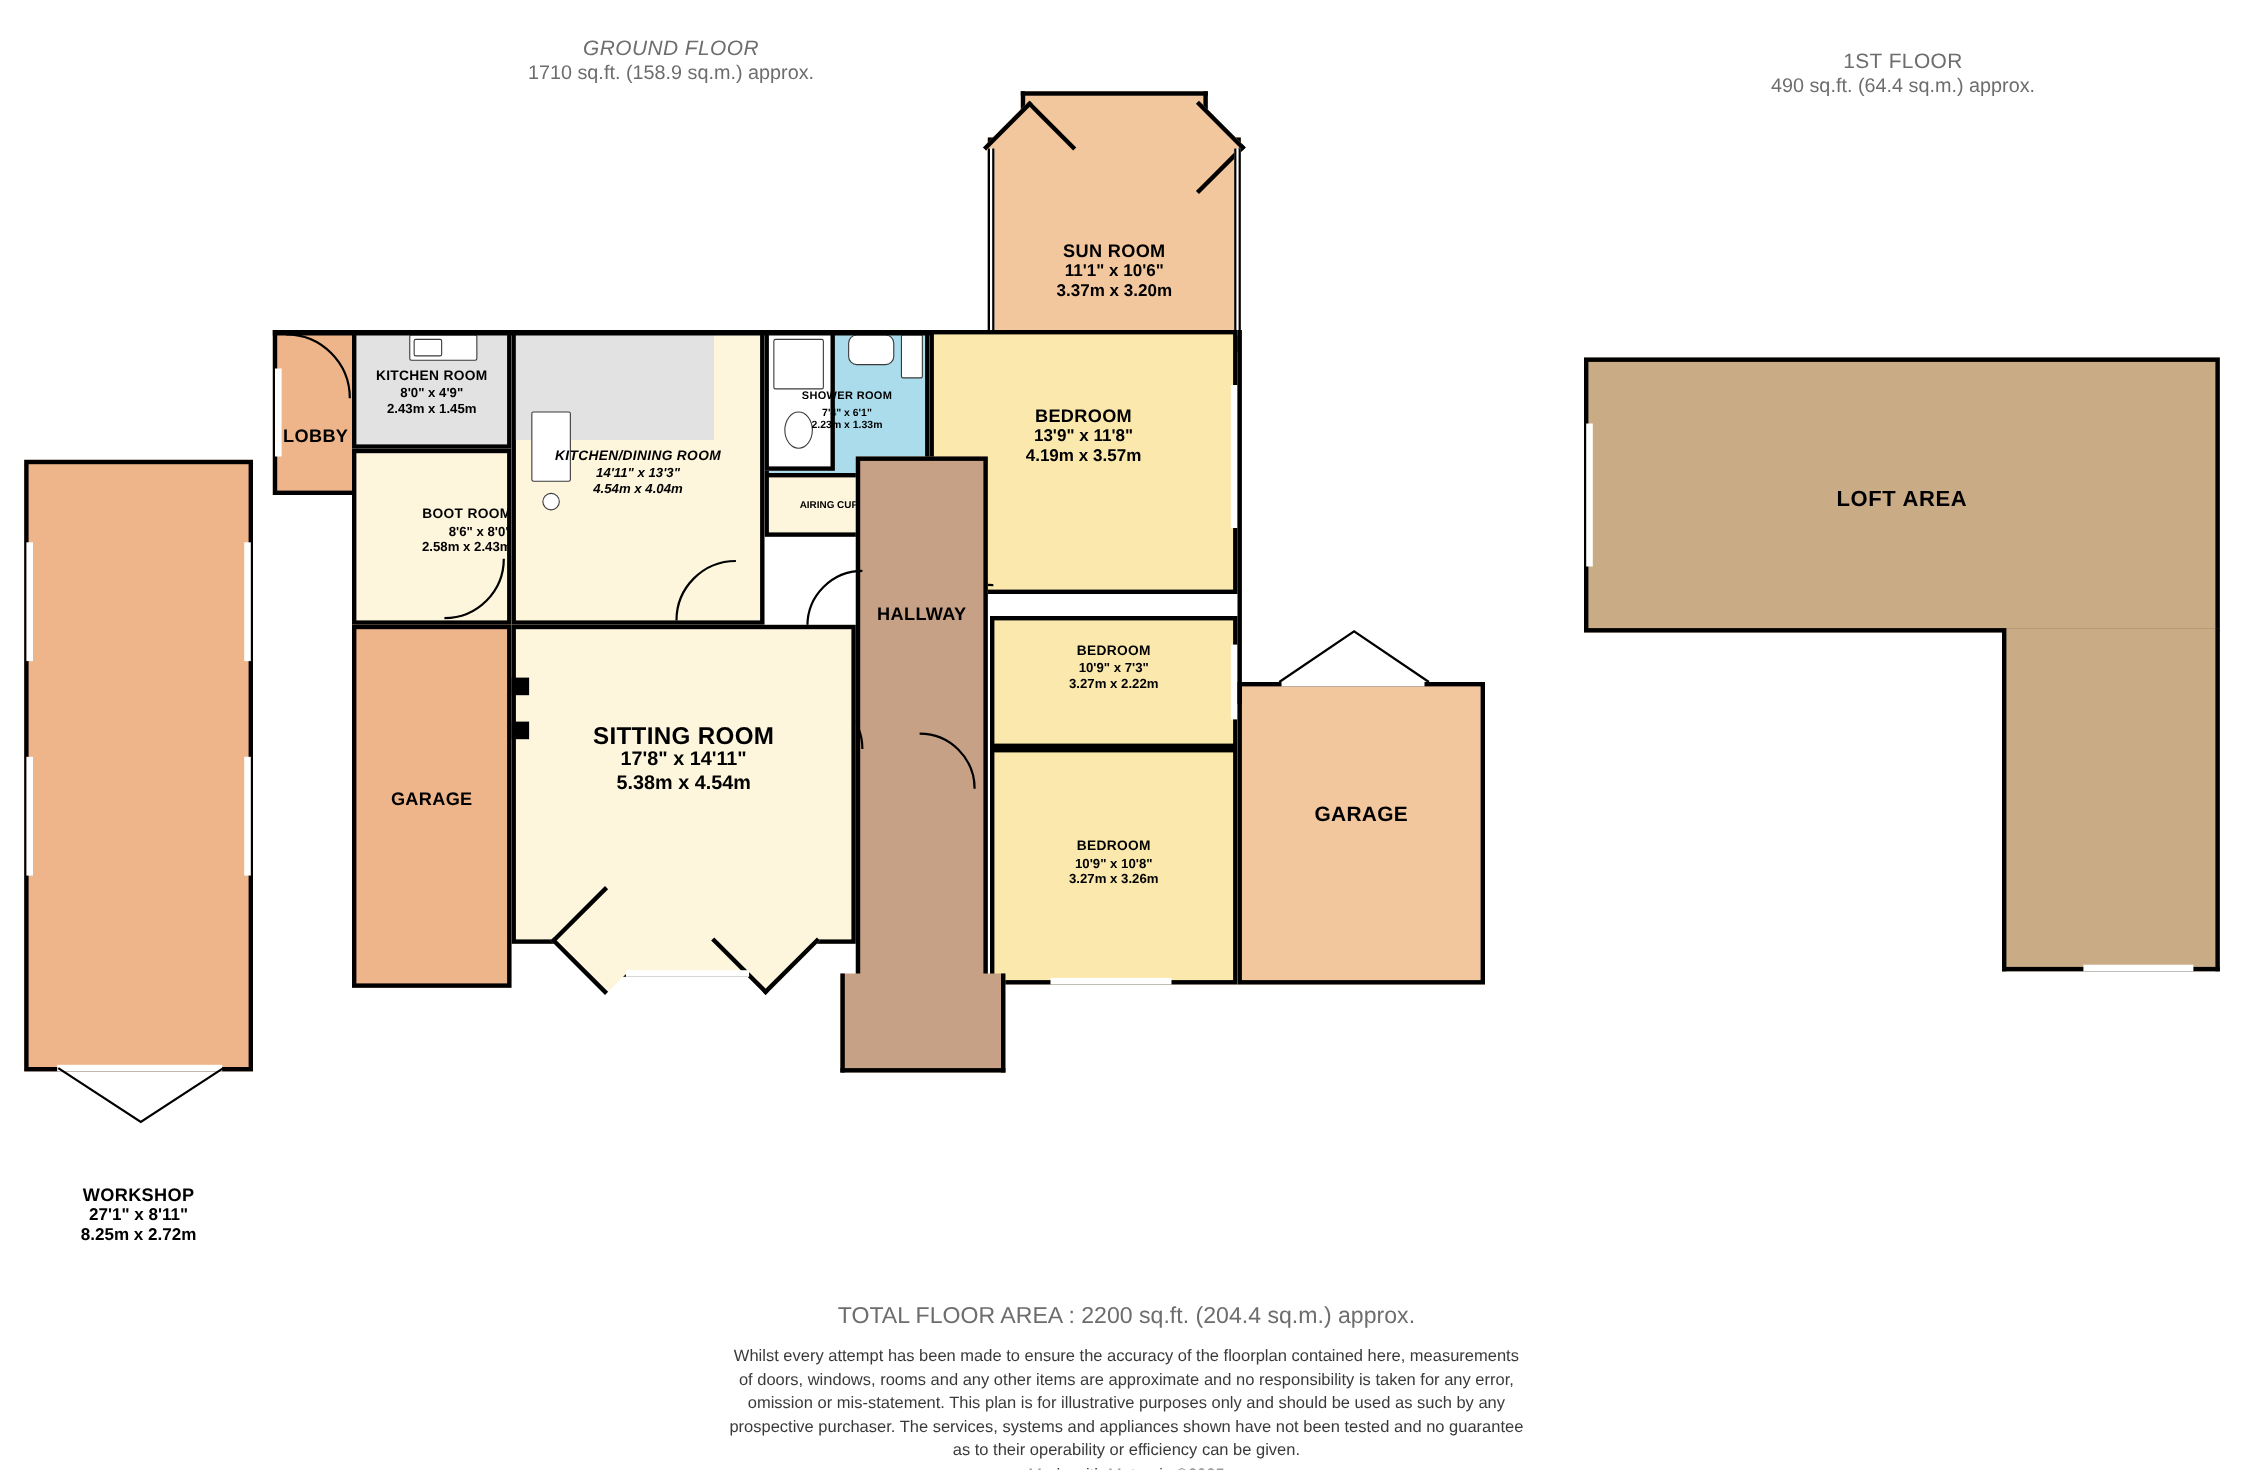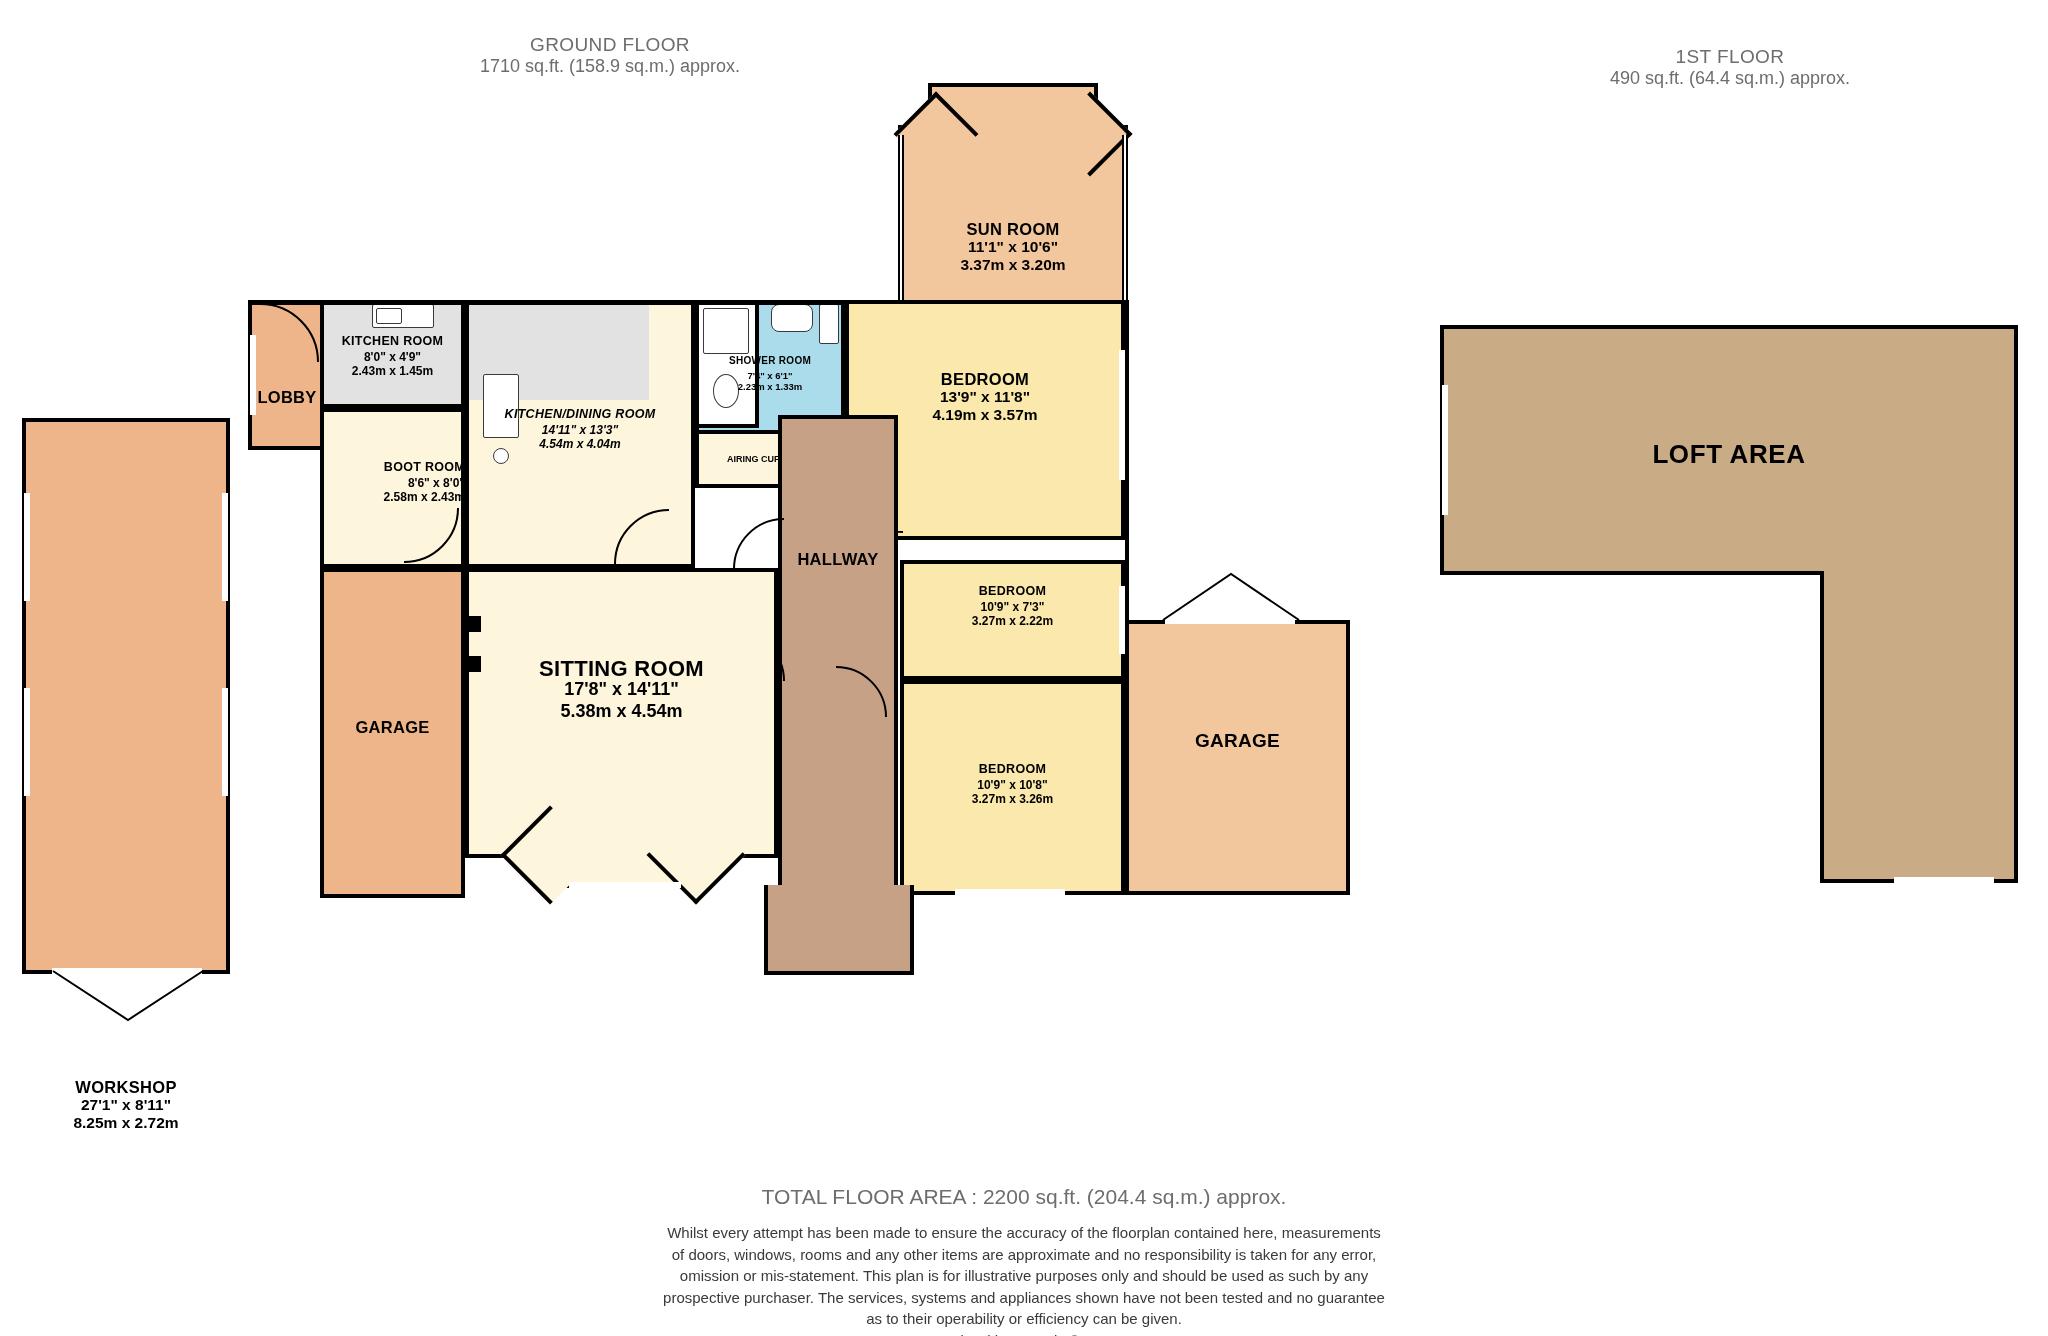--- a/index.html
+++ b/index.html
@@ -43,21 +43,21 @@
 
   
   .fx{position:absolute;box-sizing:border-box;border:1.5px solid #3a3a3a;background:#fff;border-radius:2px;}
   .fxr{border-radius:50%;}
 </style>
 </head>
 <body>
 
 <div class="stage">
 
-  <div class="abs floor-title" style="left:390px;top:32px;width:440px;">GROUND FLOOR</div>
+  <div class="abs floor-title" style="left:390px;top:32px;width:440px;font-style:italic;">GROUND FLOOR</div>
   <div class="abs floor-sub" style="left:390px;top:54px;width:440px;">1710 sq.ft. (158.9 sq.m.) approx.</div>
 
   <div class="abs floor-title" style="left:1510px;top:44px;width:440px;">1ST FLOOR</div>
   <div class="abs floor-sub" style="left:1510px;top:66px;width:440px;">490 sq.ft. (64.4 sq.m.) approx.</div>
 
   <div class="abs" style="left:22px;top:418px;width:208px;height:556px;">
     <div class="room fill-orange abs" style="left:0;top:0;width:208px;height:556px;"></div>
 
     <div class="winw" style="left:2px;top:75px;width:6px;height:108px;"></div>
     <div class="winw" style="left:2px;top:270px;width:6px;height:108px;"></div>
@@ -249,21 +249,21 @@
     <div class="wall" style="left:248px;top:300px;width:600px;height:5px;"></div>
     <div class="wall" style="left:1125px;top:300px;width:4px;height:340px;"></div>
   </div>
 
   <div class="abs" style="left:1440px;top:325px;width:578px;height:560px;">
     <div class="room fill-loft abs" style="left:0;top:0;width:578px;height:250px;"></div>
     <div class="room fill-loft abs" style="left:380px;top:246px;width:198px;height:312px;border-top:none;"></div>
     <div class="winw" style="left:2px;top:60px;width:6px;height:130px;"></div>
     <div class="winw" style="left:454px;top:552px;width:100px;height:6px;"></div>
     <div class="lbl" style="left:0;top:120px;width:578px;">
-      <div class="n" style="font-size:26px;letter-spacing:.6px;">LOFT AREA</div>
+      <div class="n" style="font-size:20px;letter-spacing:.6px;">LOFT AREA</div>
     </div>
   </div>
 
   <div class="total" style="top:1185px;">TOTAL FLOOR AREA : 2200 sq.ft. (204.4 sq.m.) approx.</div>
 
   <div class="disc" style="top:1222px;">
     <div>Whilst every attempt has been made to ensure the accuracy of the floorplan contained here, measurements</div>
     <div>of doors, windows, rooms and any other items are approximate and no responsibility is taken for any error,</div>
     <div>omission or mis-statement. This plan is for illustrative purposes only and should be used as such by any</div>
     <div>prospective purchaser. The services, systems and appliances shown have not been tested and no guarantee</div>

